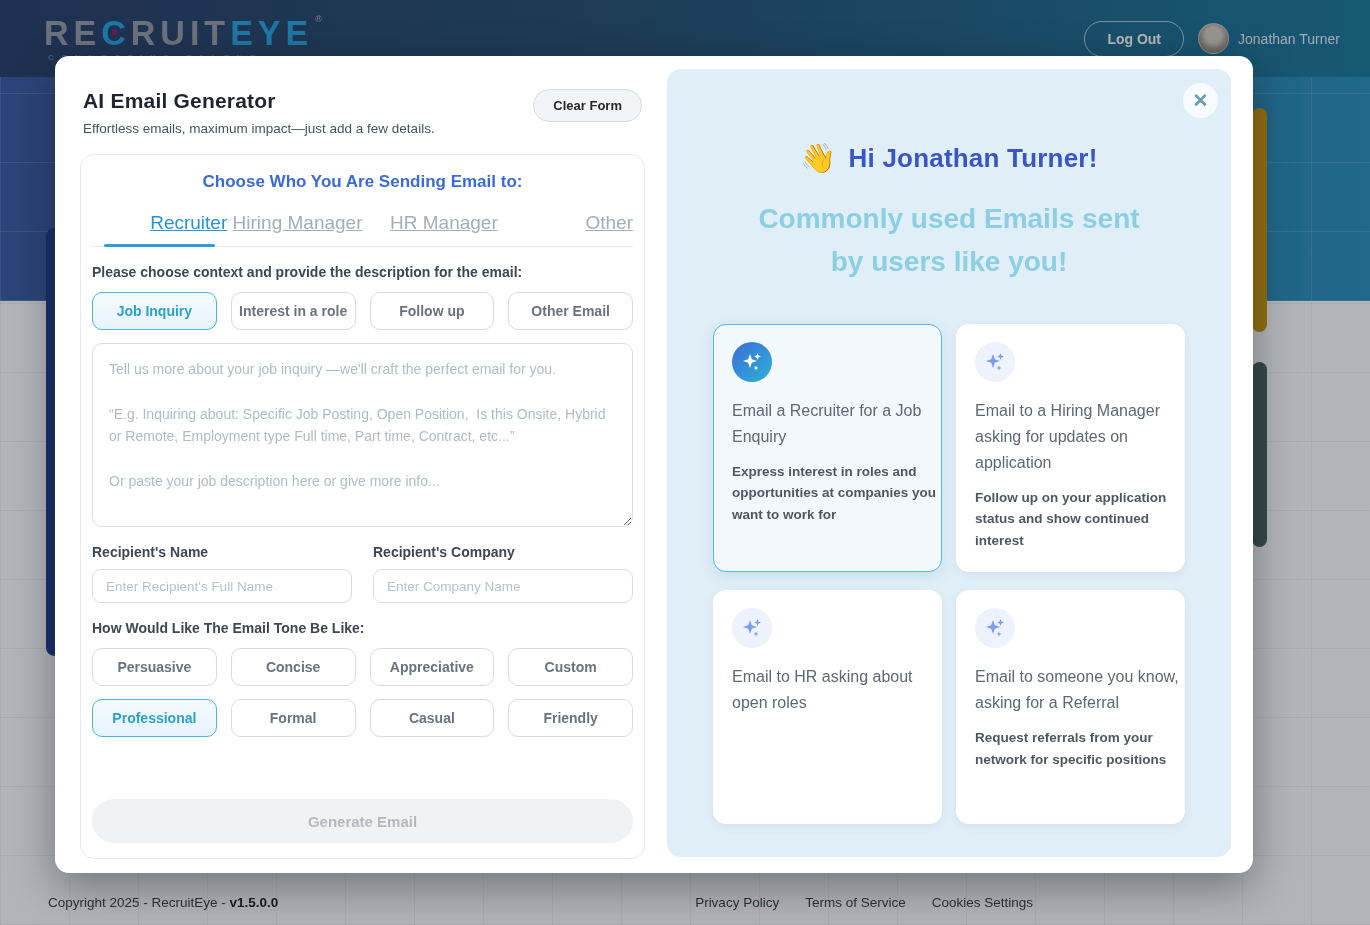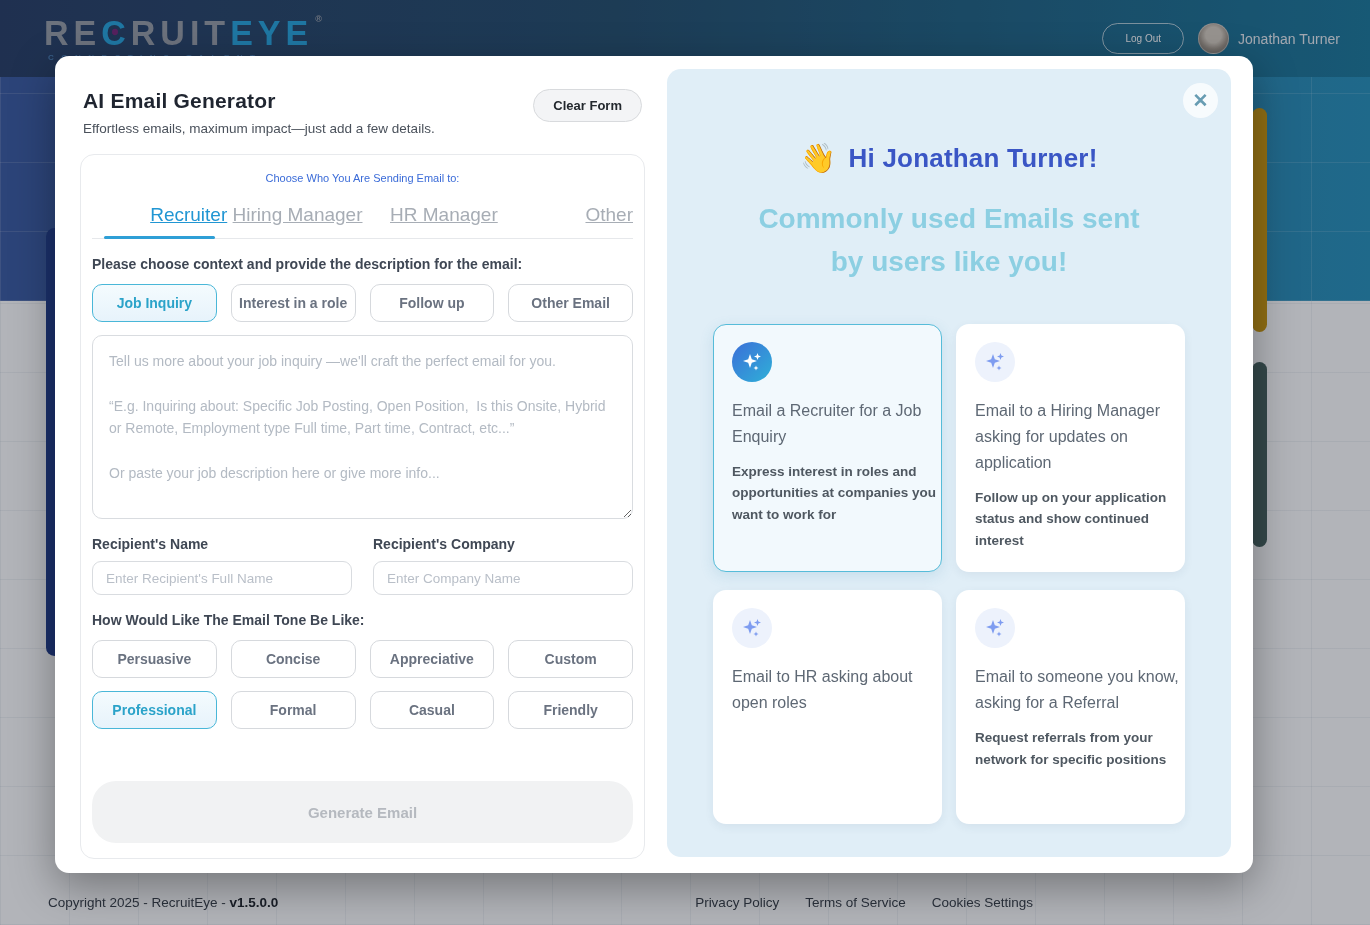--- a/index.html
+++ b/index.html
@@ -11,22 +11,22 @@
     background:linear-gradient(90deg,#2b4168 0%,#28516f 45%,#1f7b9d 100%);
     display:flex; align-items:center; justify-content:space-between; padding:0 30px 0 44px; z-index:1; }
   .logo { display:flex; flex-direction:column; line-height:1; cursor:pointer; }
   .logo-main { display:flex; align-items:flex-start; font-weight:700; font-size:34px; letter-spacing:5px; transform:scaleY(1.05); }
   .lg { color:#9aa0a8; } .lb { color:#2aa7e0; }
   .logo-c { position:relative; display:inline-block; }
   .pupil { position:absolute; left:11px; top:14px; width:6px; height:6px; border-radius:50%; background:#7a2a7c; }
   .reg { font-size:9px; color:#9aa0a8; margin-left:2px; letter-spacing:0; }
   .tagline { margin-top:5px; font-size:8px; letter-spacing:7.5px; color:#4d80b4; font-weight:700; padding-left:4px; }
   .nav-right { display:flex; align-items:center; gap:14px; }
-  .logout-btn { background:transparent; border:1px solid rgba(255,255,255,0.65); color:#fff; font-weight:400;
-    font-size:10px; padding:9px 22px; border-radius:19px; cursor:pointer; font-family:inherit; }
+  .logout-btn { background:transparent; border:1px solid rgba(255,255,255,0.65); color:#fff; font-weight:700;
+    font-size:14px; padding:9px 22px; border-radius:19px; cursor:pointer; font-family:inherit; }
   .user-chip { display:flex; align-items:center; gap:9px; cursor:pointer; }
   .avatar { width:31px; height:31px; border-radius:50%; border:1px solid rgba(255,255,255,0.4);
     background:radial-gradient(circle at 50% 38%, #d8cfc2 0 34%, #a49a8d 60%, #6e675e 100%); }
   .user-name { color:#e8edf2; font-size:14px; font-weight:400; }
 
   .hero { position:absolute; left:0; top:77px; width:1370px; height:224px;
     background:linear-gradient(90deg,#3e5da2 0%,#33729f 55%,#2b93bc 100%); }
   .grid-lines { position:absolute; inset:0;
     background-image:
       repeating-linear-gradient(0deg, rgba(255,255,255,0.13) 0 1px, transparent 1px 69px),
@@ -56,21 +56,21 @@
 
   .modal-left { width:612px; padding:33px 22px 14px 25px; display:flex; flex-direction:column; }
   .left-header { display:flex; justify-content:space-between; align-items:flex-start; padding:0 3px; }
   .page-title { font-size:21px; font-weight:700; color:#1f2530; letter-spacing:0.2px; }
   .page-subtitle { margin-top:8px; font-size:13.5px; color:#4a515b; }
   .clear-form-btn { background:#f3f4f6; border:1px solid #d8dadd; border-radius:17px; padding:8px 19px;
     font-size:13px; font-weight:700; color:#23282e; cursor:pointer; font-family:inherit; }
 
   .form-card { margin-top:18px; border:1px solid #e8eaed; border-radius:14px; padding:13px 11px 15px 11px;
     flex:1; display:flex; flex-direction:column; }
-  .audience-title { text-align:center; font-size:11px; font-weight:400; color:#3a6bd8; margin:4px 0 12px 0; }
+  .audience-title { text-align:center; font-size:17px; font-weight:700; color:#3a6bd8; margin:4px 0 12px 0; }
   .tabs { display:flex; border-bottom:1px solid #e6e8eb; }
   .tab { flex:1; text-align:right; padding:8px 0 12px 0; font-size:19px; color:#a7adb5; cursor:pointer; position:relative;text-decoration:underline; }
   .tab.active { color:#2196d3; }
   .tab.active::after { content:""; position:absolute; left:12px; right:12px; bottom:-1px; height:3px; background:#2e9fd6; border-radius:2px; }
 
   .context-label, .tone-label { font-size:14px; font-weight:700; color:#3f4754; margin:17px 0 12px 0; }
   .btn-row { display:flex; gap:14px; }
   .opt-btn { flex:1; height:38px; border-radius:10px; border:1px solid #d6d9dd; background:#fff; color:#6a7280;
     font-size:14px; font-weight:600; cursor:pointer; font-family:inherit; }
   .opt-btn.active { border:1.5px solid #49b7d8; color:#2ba3c9; font-weight:700;
@@ -81,21 +81,21 @@
     padding:14px 16px; font-family:inherit; font-size:14px; color:#333; line-height:1.6; outline:none; }
   .desc-area::placeholder { color:#b3bac3; }
 
   .fields-row { display:flex; gap:21px; margin-top:17px; }
   .field { flex:1; }
   .field label { display:block; font-size:14px; font-weight:700; color:#3f4754; margin-bottom:9px; }
   .field input { width:100%; height:34px; border:1px solid #d9dce0; border-radius:9px; padding:0 13px;
     font-size:13.5px; font-family:inherit; color:#333; outline:none; }
   .field input::placeholder { color:#b9bfc8; }
 
-  .generate-btn { margin-top:auto; height:62px; border:none; border-radius:24px; background:#f1f2f3; color:#b5b9bf;
+  .generate-btn { margin-top:auto; height:44px; border:none; border-radius:24px; background:#f1f2f3; color:#b5b9bf;
     font-size:15px; font-weight:600; font-family:inherit; cursor:pointer; }
 
   
   .suggest-panel { position:relative; flex:1; margin:13px 22px 16px 0; background:#e0eef7; border-radius:14px;
     padding:14px 0 0 0; overflow:hidden; }
   .close-btn { position:absolute; top:14px; right:13px; width:35px; height:35px; border-radius:50%;
     background:rgba(255,255,255,0.75); border:none; color:#679cb2; font-size:19px; font-weight:700; cursor:pointer;
     display:flex; align-items:center; justify-content:center; font-family:inherit; }
   .greet-row { margin-top:58px; display:flex; align-items:center; justify-content:center; gap:12px; }
   .wave { font-size:29px; }

